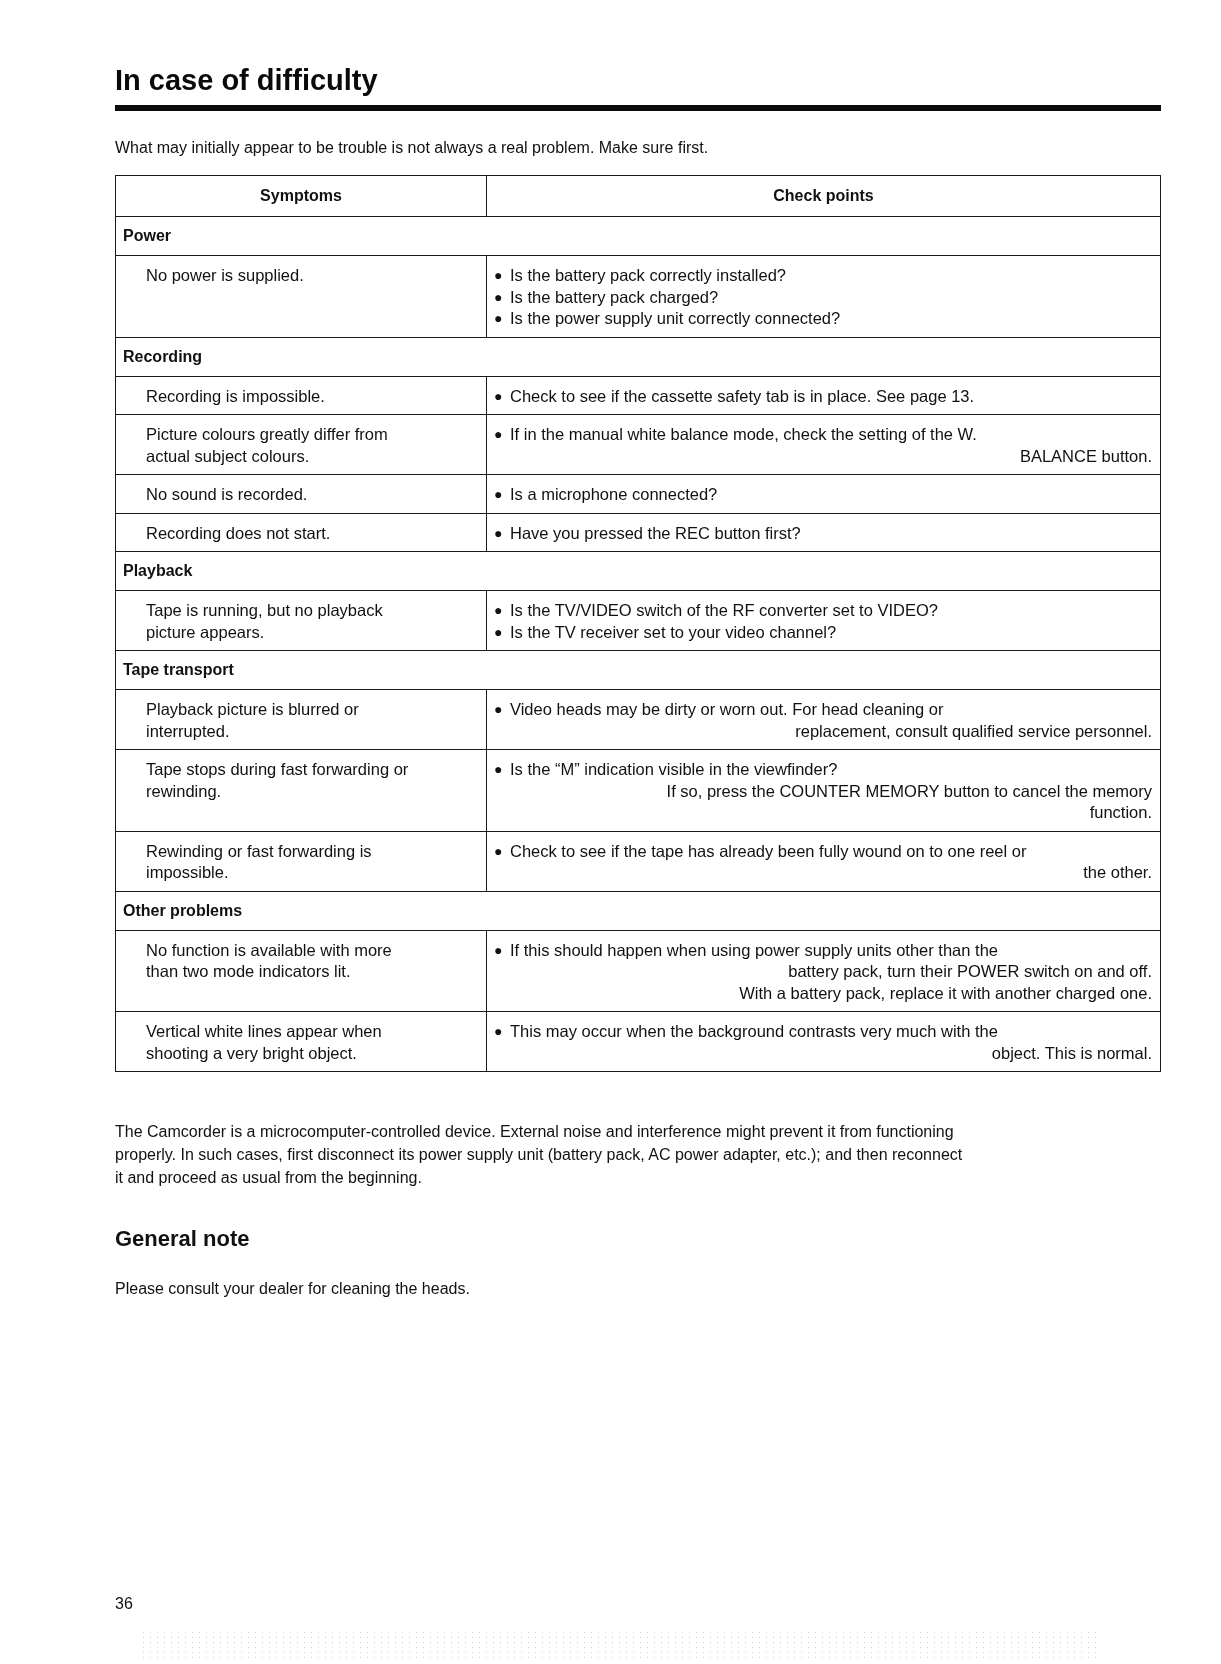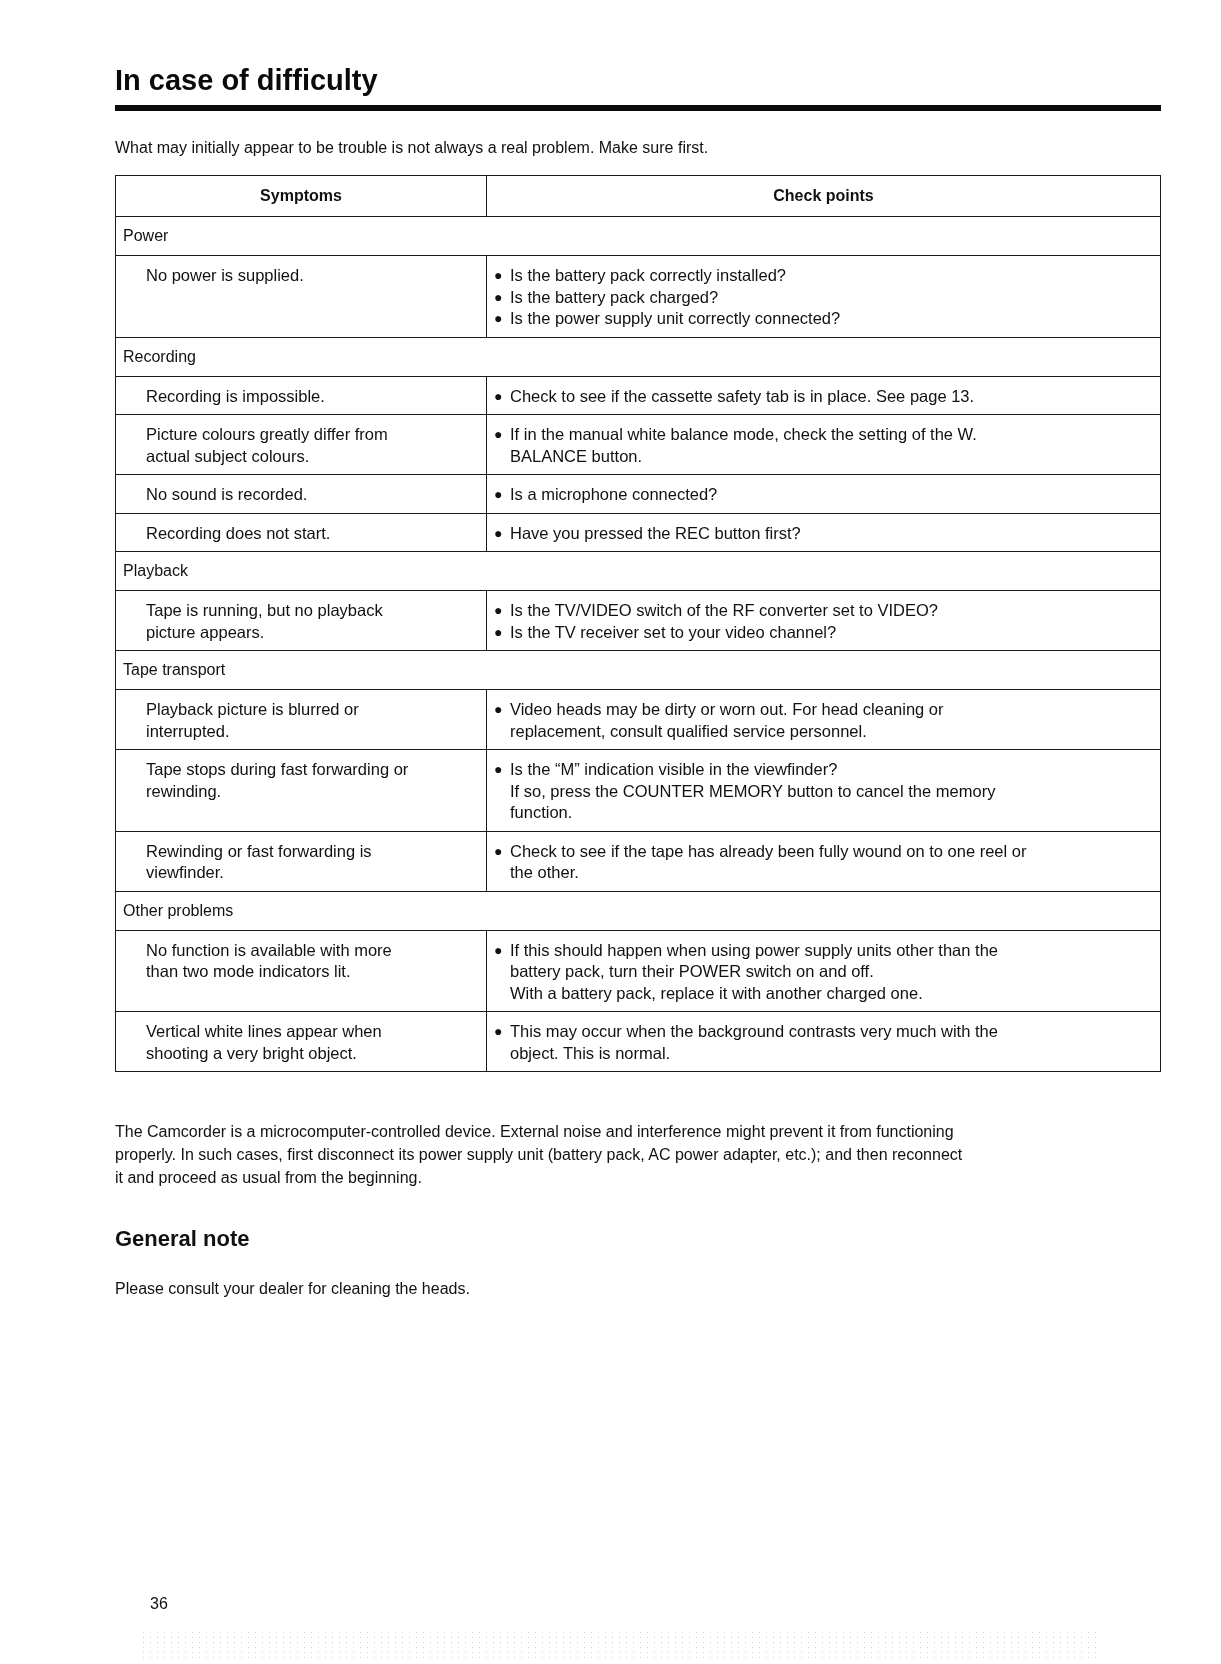--- a/index.html
+++ b/index.html
@@ -22,40 +22,40 @@
     border-collapse: collapse; font-size: 16.5px; line-height: 21.5px;
   }
   table.trouble td, table.trouble th {
     border: 1.5px solid #1a1a1a; vertical-align: top;
   }
   table.trouble th {
     font-weight: bold; height: 38px; vertical-align: middle; text-align: center; font-size: 16px;
   }
   th.col-sym { width: 368px; }
   td.section {
-    font-weight: normal; padding: 8px 6px 8px 7px; font-size: 16px; height: 22px;
+    font-weight: bold; padding: 8px 6px 8px 7px; font-size: 16px; height: 22px;
     vertical-align: middle;
   }
   td.sym { padding: 9px 10px 7px 30px; }
   td.chk { padding: 9px 8px 7px 7px; }
   .chk-line { position: relative; padding-left: 16px; }
   .bullet { position: absolute; left: 0; top: 0; font-size: 14px; }
-  .chk-cont { padding-left: 16px; }
+  .chk-cont { padding-left: 16px; text-align: right; }
   .note {
     position: absolute; left: 115px; top: 1120px; width: 1050px;
     font-size: 16px; line-height: 23px;
   }
   .h2 {
     position: absolute; left: 115px; top: 1226px; font-size: 22px; font-weight: bold;
   }
   .general {
     position: absolute; left: 115px; top: 1277px; font-size: 16px; line-height: 23px;
   }
   .page-num {
-    position: absolute; left: 115px; top: 1595px; font-size: 16px; margin-left: 35px;
+    position: absolute; left: 115px; top: 1595px; font-size: 16px;
   }
   .scan-noise {
     position: absolute; left: 140px; top: 1630px; width: 960px; height: 28px;
     background-image: radial-gradient(#777 0.6px, transparent 0.9px);
     background-size: 7px 5px; opacity: 0.35;
   }
 </style>
 </head>
 <body>
 
@@ -154,21 +154,21 @@
         </td>
         <td class="chk">
           <div class="chk-line"><span class="bullet">●</span><span>Is the “M” indication visible in the viewfinder?</span></div>
           <div class="chk-cont"><span>If so, press the COUNTER MEMORY button to cancel the memory</span></div>
           <div class="chk-cont"><span>function.</span></div>
         </td>
       </tr>
       <tr>
         <td class="sym">
           <div>Rewinding or fast forwarding is</div>
-          <div>viewfinder.</div>
+          <div>impossible.</div>
         </td>
         <td class="chk">
           <div class="chk-line"><span class="bullet">●</span><span>Check to see if the tape has already been fully wound on to one reel or</span></div>
           <div class="chk-cont"><span>the other.</span></div>
         </td>
       </tr>
       <tr>
         <td class="section" colspan="2">Other problems</td>
       </tr>
       <tr>

